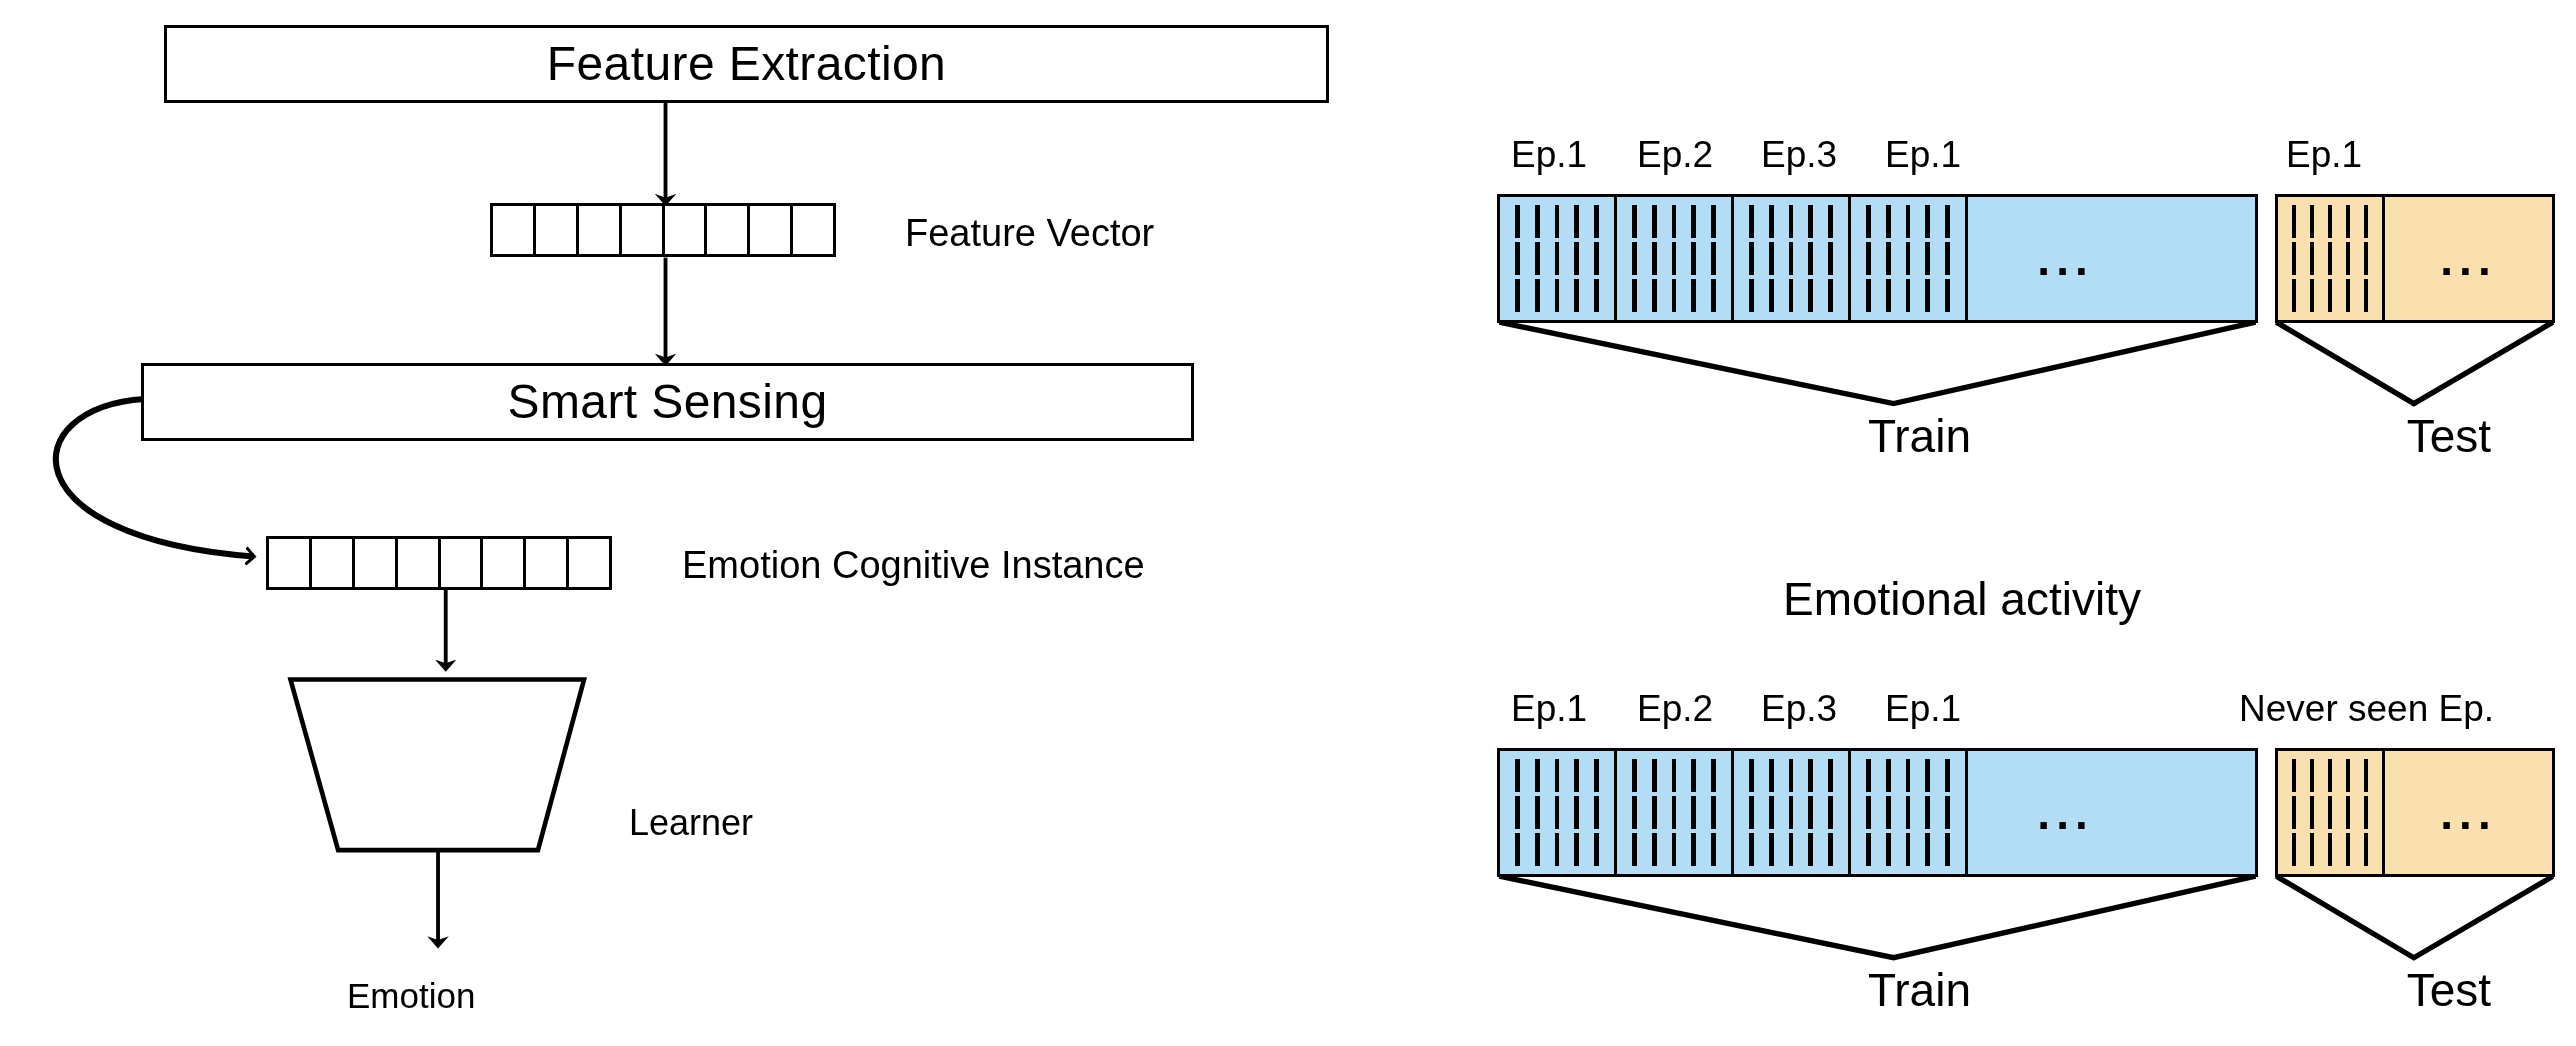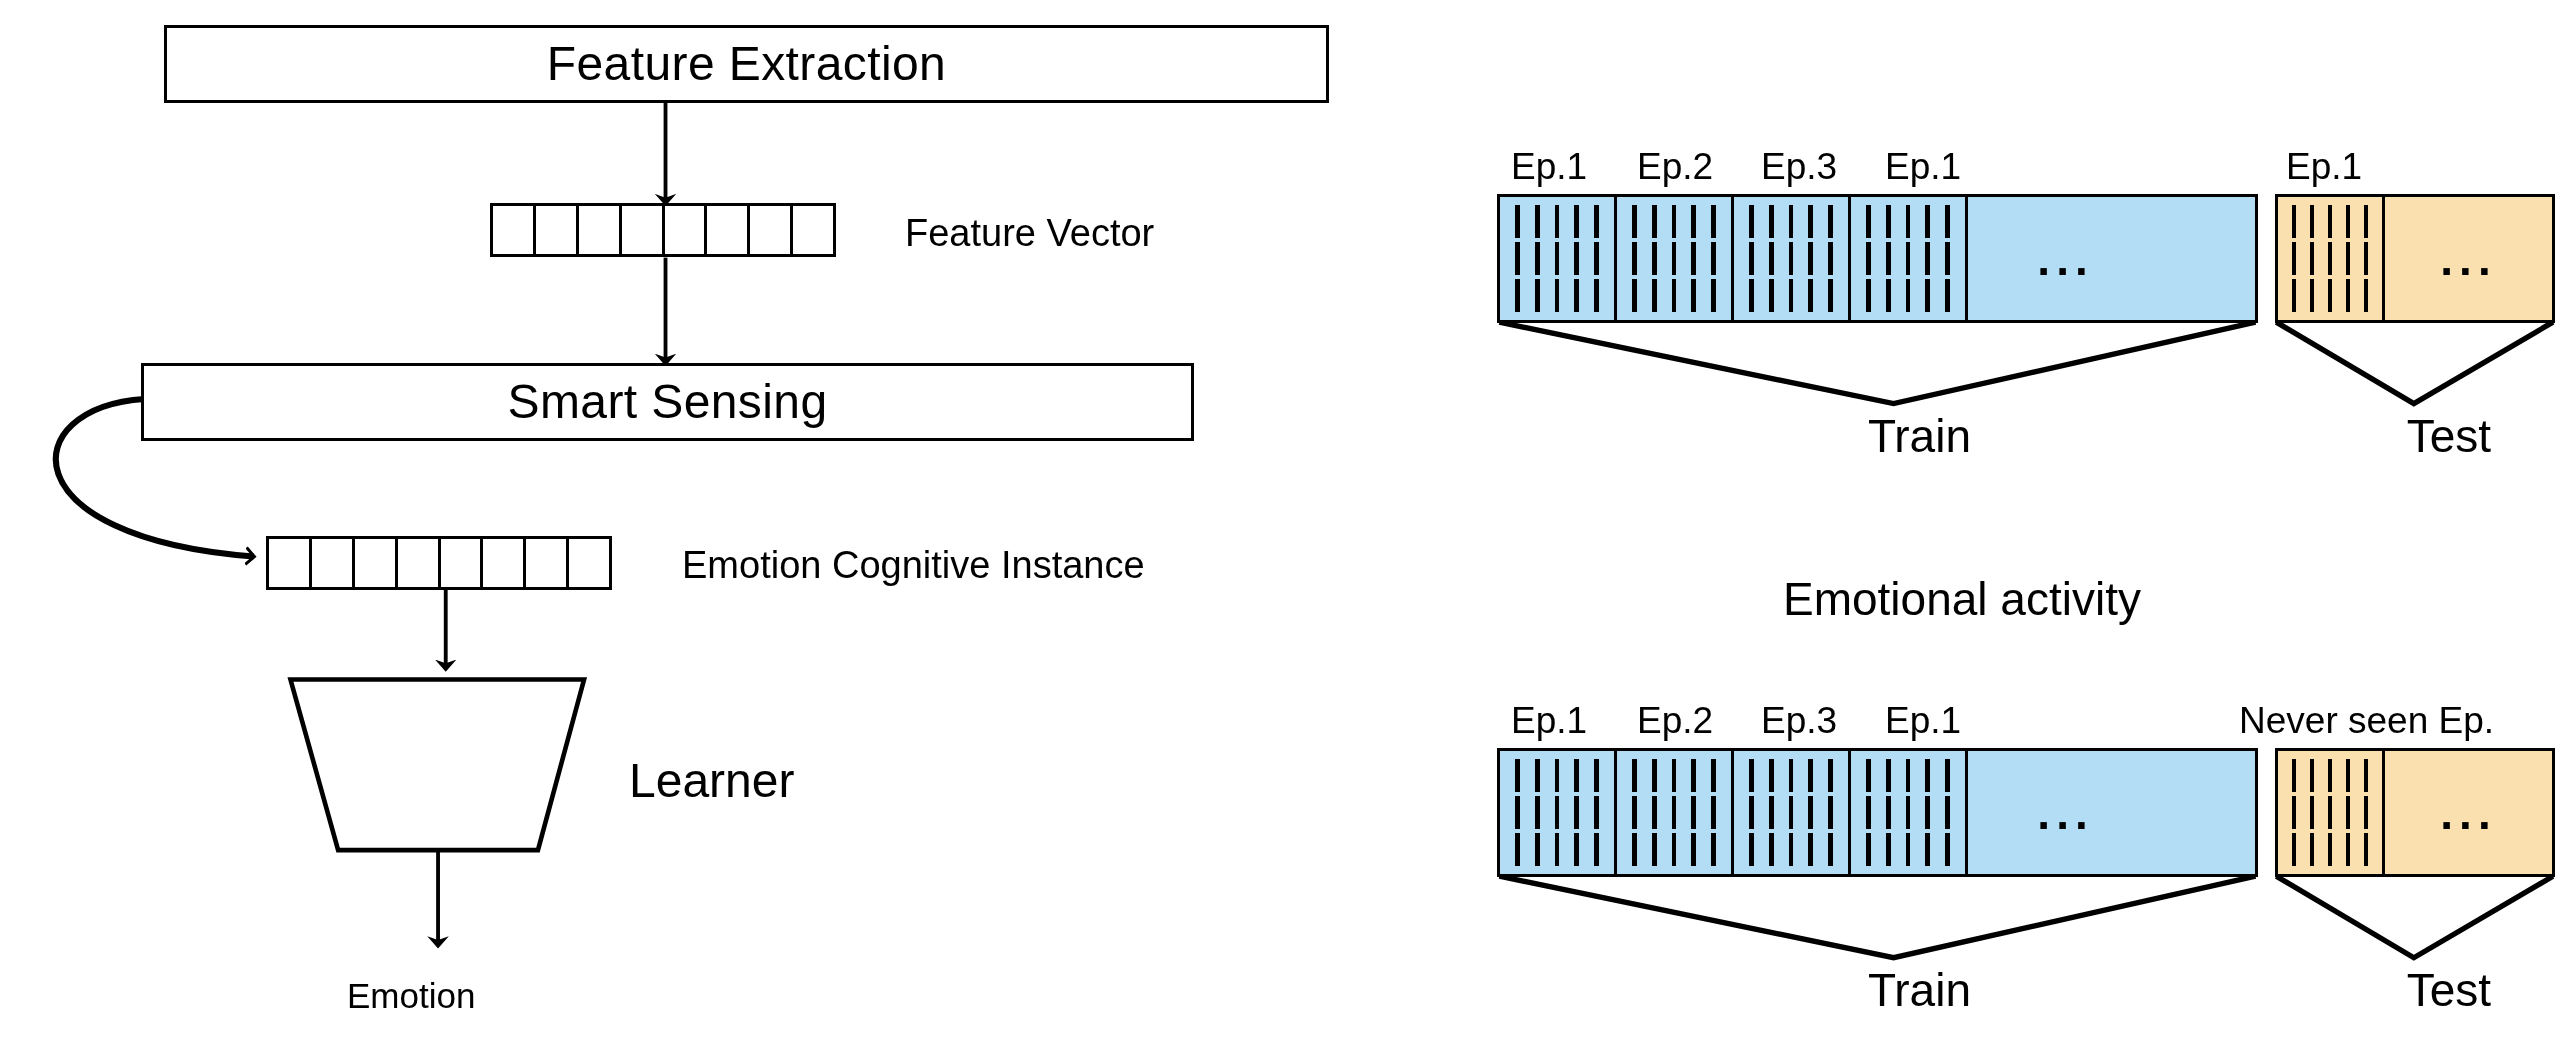--- a/index.html
+++ b/index.html
@@ -51,44 +51,44 @@
   .vec-cell:last-child { border-right: none; }
 
   .side-label {
     position: absolute;
     font-size: 38px;
     line-height: 1;
     white-space: nowrap;
   }
   .big-side-label {
     position: absolute;
-    font-size: 48px;
-    line-height: 1;
-    white-space: nowrap;
+    font-size: 36px;
+    line-height: 1;
+    white-space: nowrap;
+    margin-top: 48px;
   }
   .plain-label {
     position: absolute;
     font-size: 35px;
     line-height: 1;
     white-space: nowrap;
   }
 
   
   .panel-title {
     position: absolute;
     font-size: 46px;
     line-height: 1;
     white-space: nowrap;
   }
   .ep-label {
     position: absolute;
     font-size: 37px;
     line-height: 1;
     white-space: nowrap;
-    margin-top: 12px;
   }
   .strip {
     position: absolute;
     border: 3.8px solid #000;
     box-sizing: border-box;
     display: flex;
   }
   .strip.blue  { background: #b2ddf5; }
   .strip.amber { background: #fadfaf; }
 

